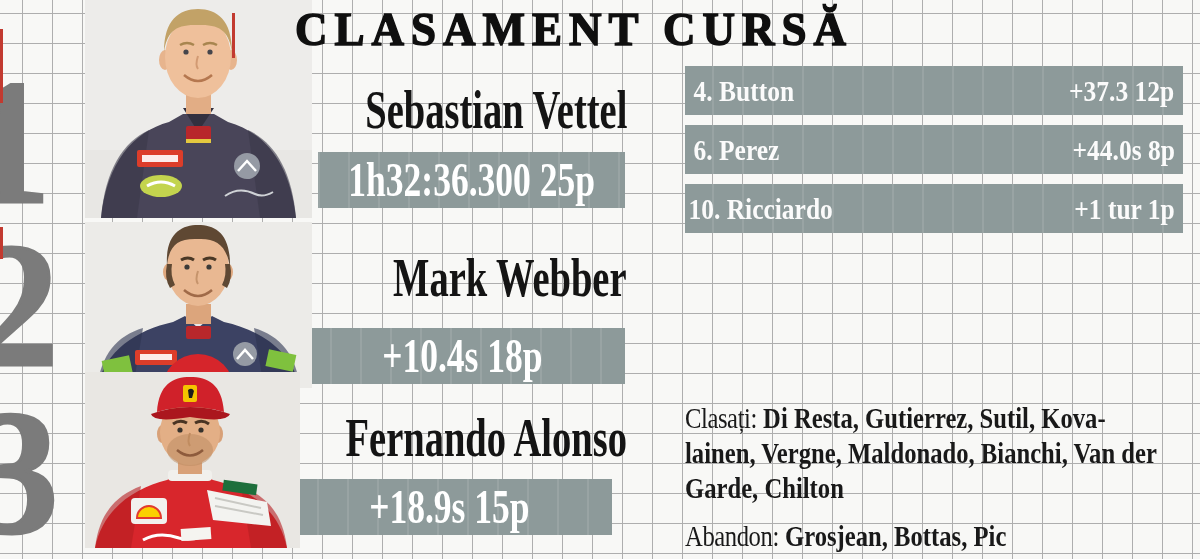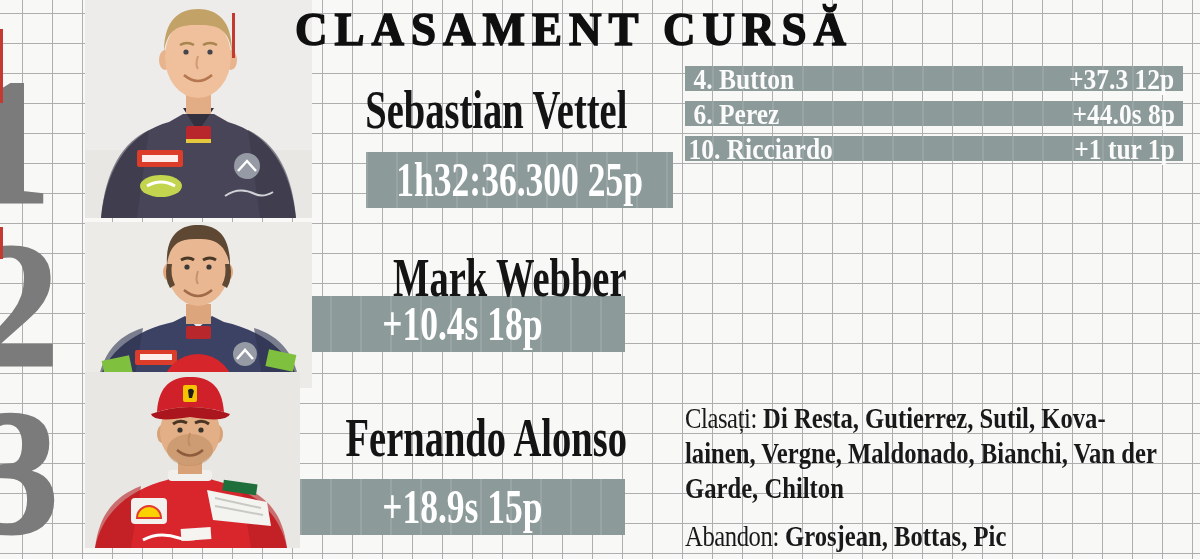--- a/index.html
+++ b/index.html
@@ -36,30 +36,30 @@
     font-size:55px;font-weight:bold;color:#141414;
     transform:scaleX(0.70);transform-origin:100% 0;z-index:4;
   }
   #name-1{top:82px;} #name-2{top:250px;} #name-3{top:410px;}
   .bar{
     position:absolute;height:56px;background:#8d9a9a;z-index:1;
     display:flex;align-items:center;justify-content:center;
     background-image:linear-gradient(to right, rgba(255,255,255,0.10) 2px, transparent 2px);
     background-size:30px 30px;
   }
-  #bar-1{left:318px;top:152px;width:307px;margin-left:48px;}
-  #bar-2{left:300px;top:296px;width:325px;}
-  #bar-3{left:300px;top:479px;width:325px;}
+  #bar-1{left:318px;top:152px;width:307px;}
+  #bar-2{left:300px;top:328px;width:325px;}
+  #bar-3{left:287px;top:479px;width:325px;}
   .bar span{
     font-size:48px;font-weight:bold;color:#ffffff;white-space:nowrap;
     transform:scaleX(0.74);transform-origin:center;line-height:1;
   }
   .rtable{position:absolute;left:685px;top:66px;width:498px;z-index:1;}
   .trow{
-    height:25px;margin-bottom:10px;background:#8d9a9a;
+    height:49px;margin-bottom:10px;background:#8d9a9a;
     display:flex;align-items:center;justify-content:space-between;
     background-image:linear-gradient(to right, rgba(255,255,255,0.10) 2px, transparent 2px);
     background-size:30px 30px;background-position:-3px 0;
   }
   .trow .lbl{
     font-size:30px;font-weight:bold;color:#fbfbfb;white-space:nowrap;
     transform:scaleX(0.85);transform-origin:0 50%;padding-left:10px;line-height:1;
   }
   .trow.tight .lbl{padding-left:4px;}
   .trow .res{

